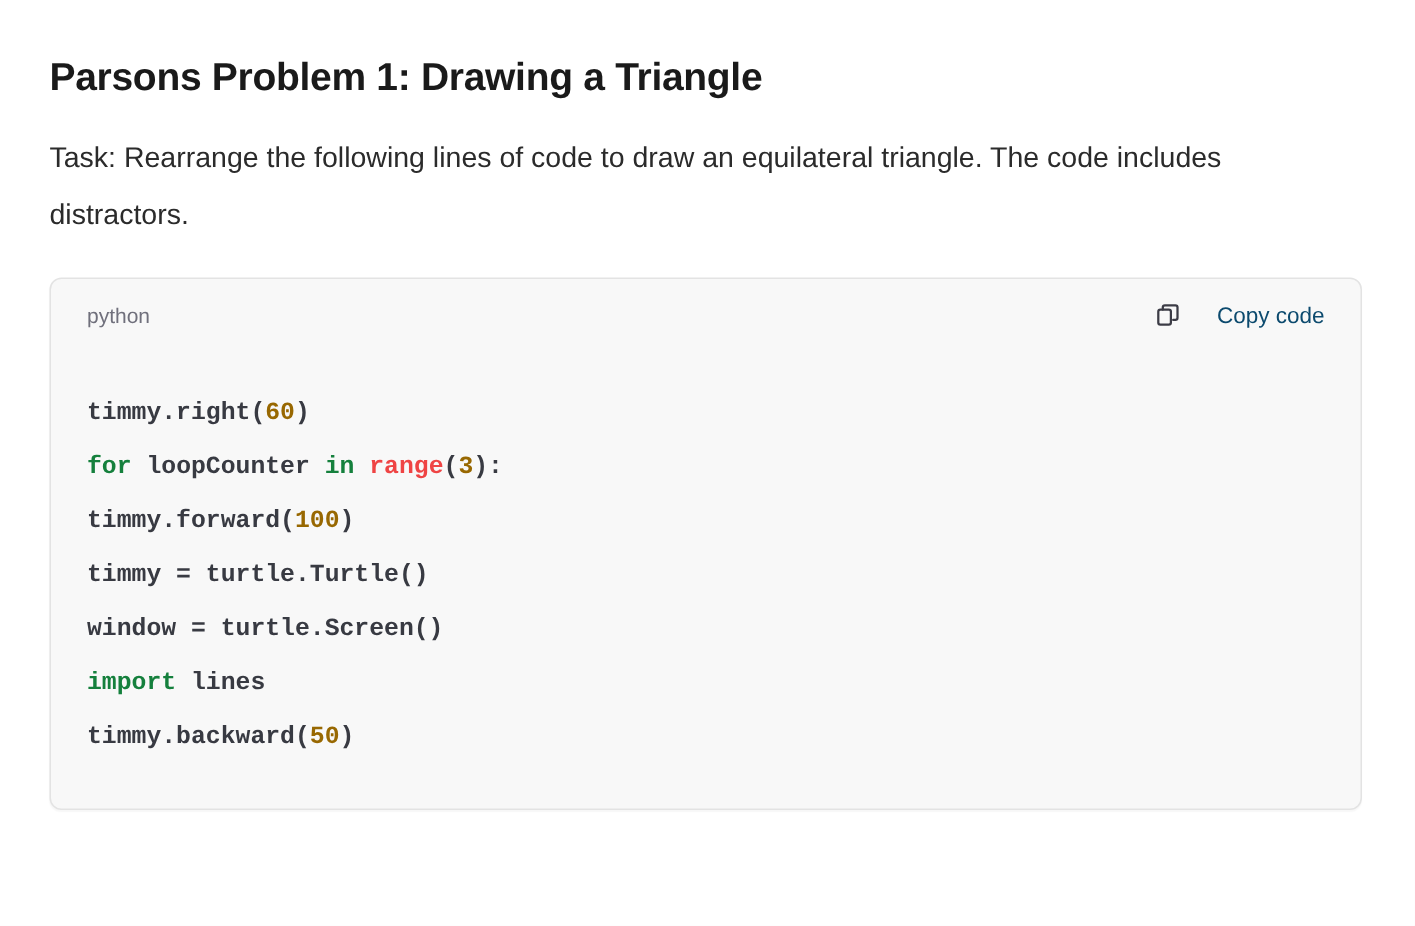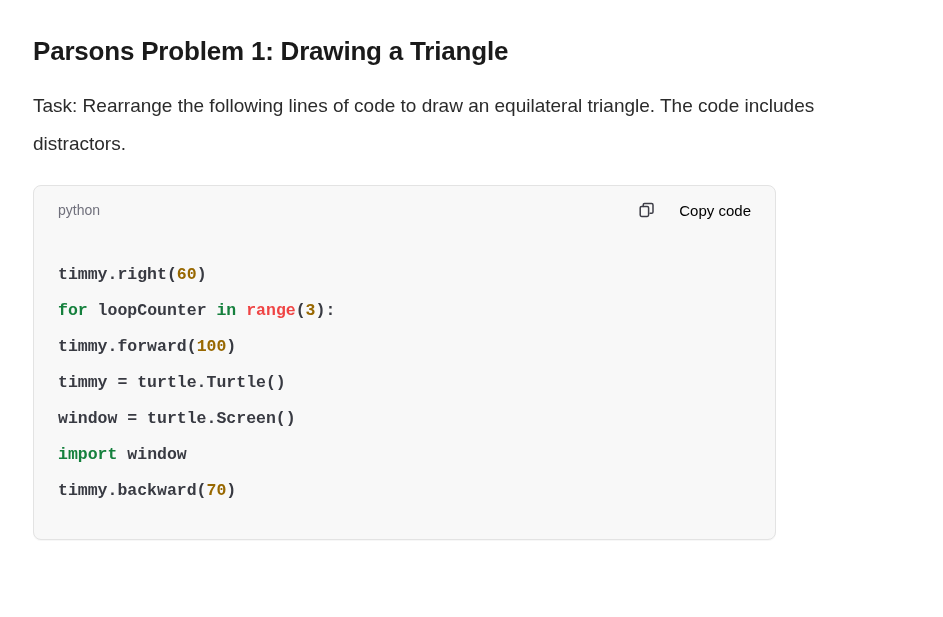--- a/index.html
+++ b/index.html
@@ -31,21 +31,21 @@
   .task-text {
     font-size: 19px;
     color: #2b2b2b;
     line-height: 38px;
     margin: 0;
     padding-top: 18px;
     max-width: 840px;
   }
   .code-card {
     margin-top: 22px;
-    width: 743px;
+    width: 875px;
     border: 1px solid #e3e3e3;
     border-radius: 8px;
     background: #f8f8f8;
     box-sizing: border-box;
     box-shadow: 0 1px 1px rgba(0,0,0,0.035);
   }
   .code-header {
     display: flex;
     align-items: center;
     justify-content: space-between;
@@ -54,21 +54,21 @@
   .code-lang {
     font-size: 14px;
     color: #70707c;
     line-height: 1;
   }
   .copy-btn {
     display: flex;
     align-items: center;
     gap: 24px;
     font-size: 15px;
-    color: #000000;
+    color: #0c4a6e;
     cursor: pointer;
     background: none;
     border: none;
     padding: 0;
     font-family: "Liberation Sans", sans-serif;
   }
   .copy-icon {
     display: block;
     width: 16px;
     height: 16px;
@@ -114,18 +114,18 @@
         <span>Copy code</span>
       </button>
     </div>
 
     <div class="code-body">
         <div class="code-line"><span class="tok-plain">timmy.right(</span><span class="tok-number">60</span><span class="tok-plain">)</span></div>
         <div class="code-line"><span class="tok-keyword">for</span><span class="tok-plain"> loopCounter </span><span class="tok-keyword">in</span><span class="tok-plain"> </span><span class="tok-builtin">range</span><span class="tok-plain">(</span><span class="tok-number">3</span><span class="tok-plain">):</span></div>
         <div class="code-line"><span class="tok-plain">timmy.forward(</span><span class="tok-number">100</span><span class="tok-plain">)</span></div>
         <div class="code-line"><span class="tok-plain">timmy = turtle.Turtle()</span></div>
         <div class="code-line"><span class="tok-plain">window = turtle.Screen()</span></div>
-        <div class="code-line"><span class="tok-keyword">import</span><span class="tok-plain"> window</span></div>
-        <div class="code-line"><span class="tok-plain">timmy.backward(</span><span class="tok-number">70</span><span class="tok-plain">)</span></div>
+        <div class="code-line"><span class="tok-keyword">import</span><span class="tok-plain"> lines</span></div>
+        <div class="code-line"><span class="tok-plain">timmy.backward(</span><span class="tok-number">50</span><span class="tok-plain">)</span></div>
       </div>
 
   </div>
 </div>
 
 </body></html>

